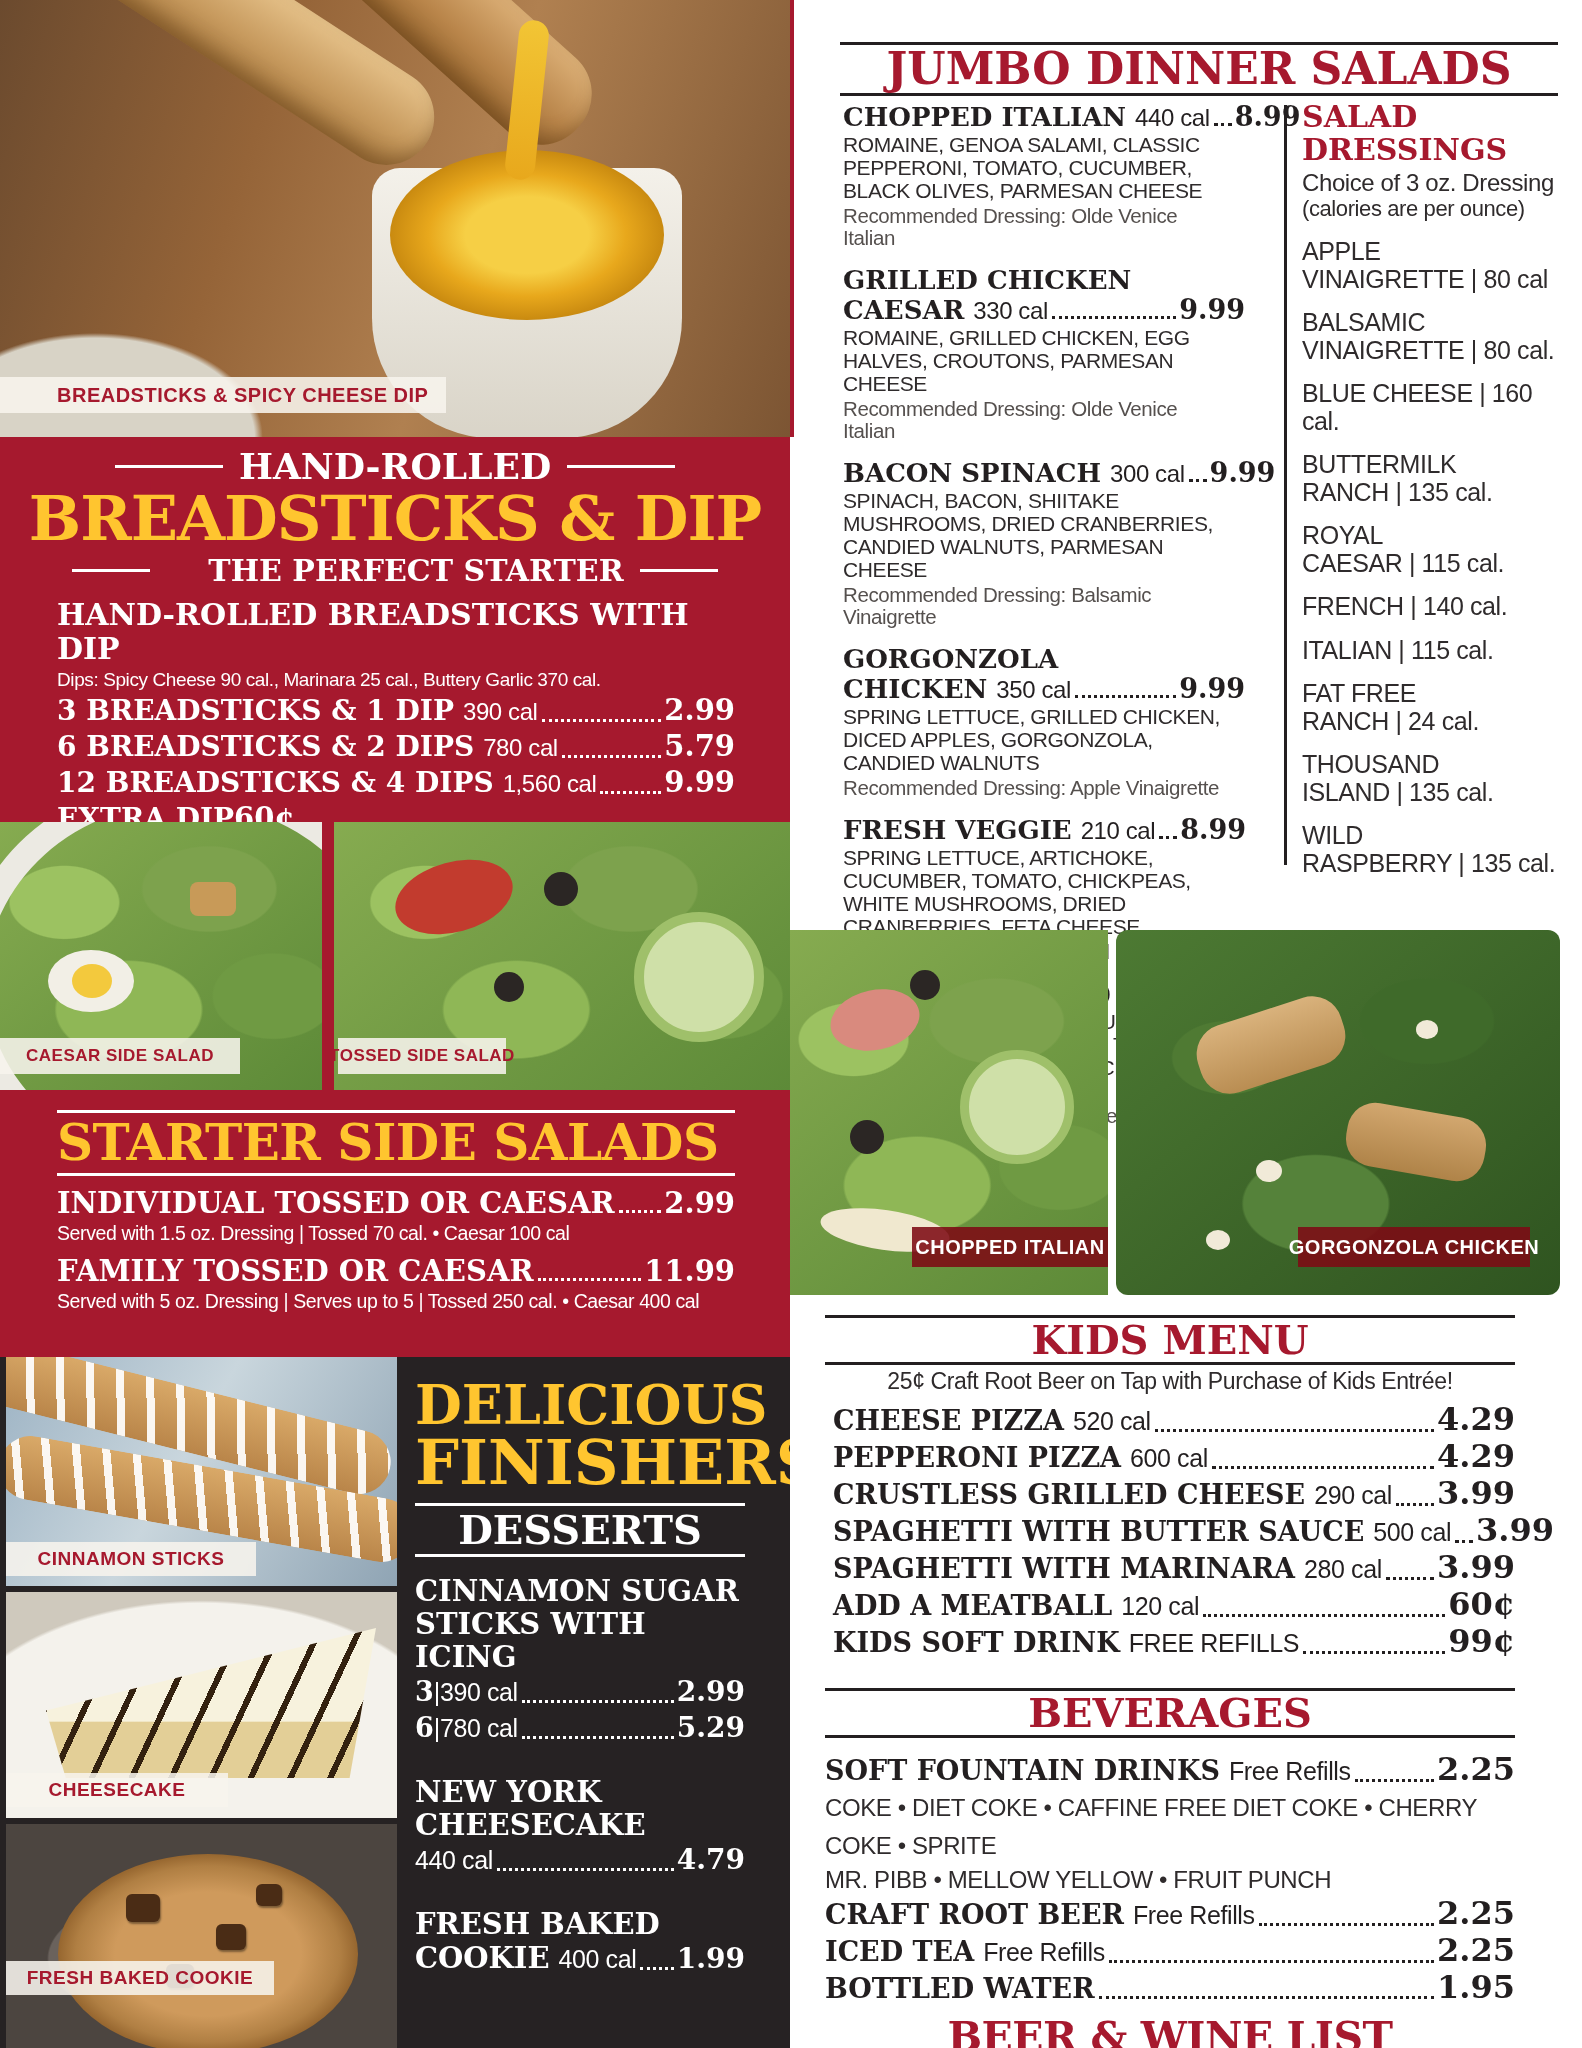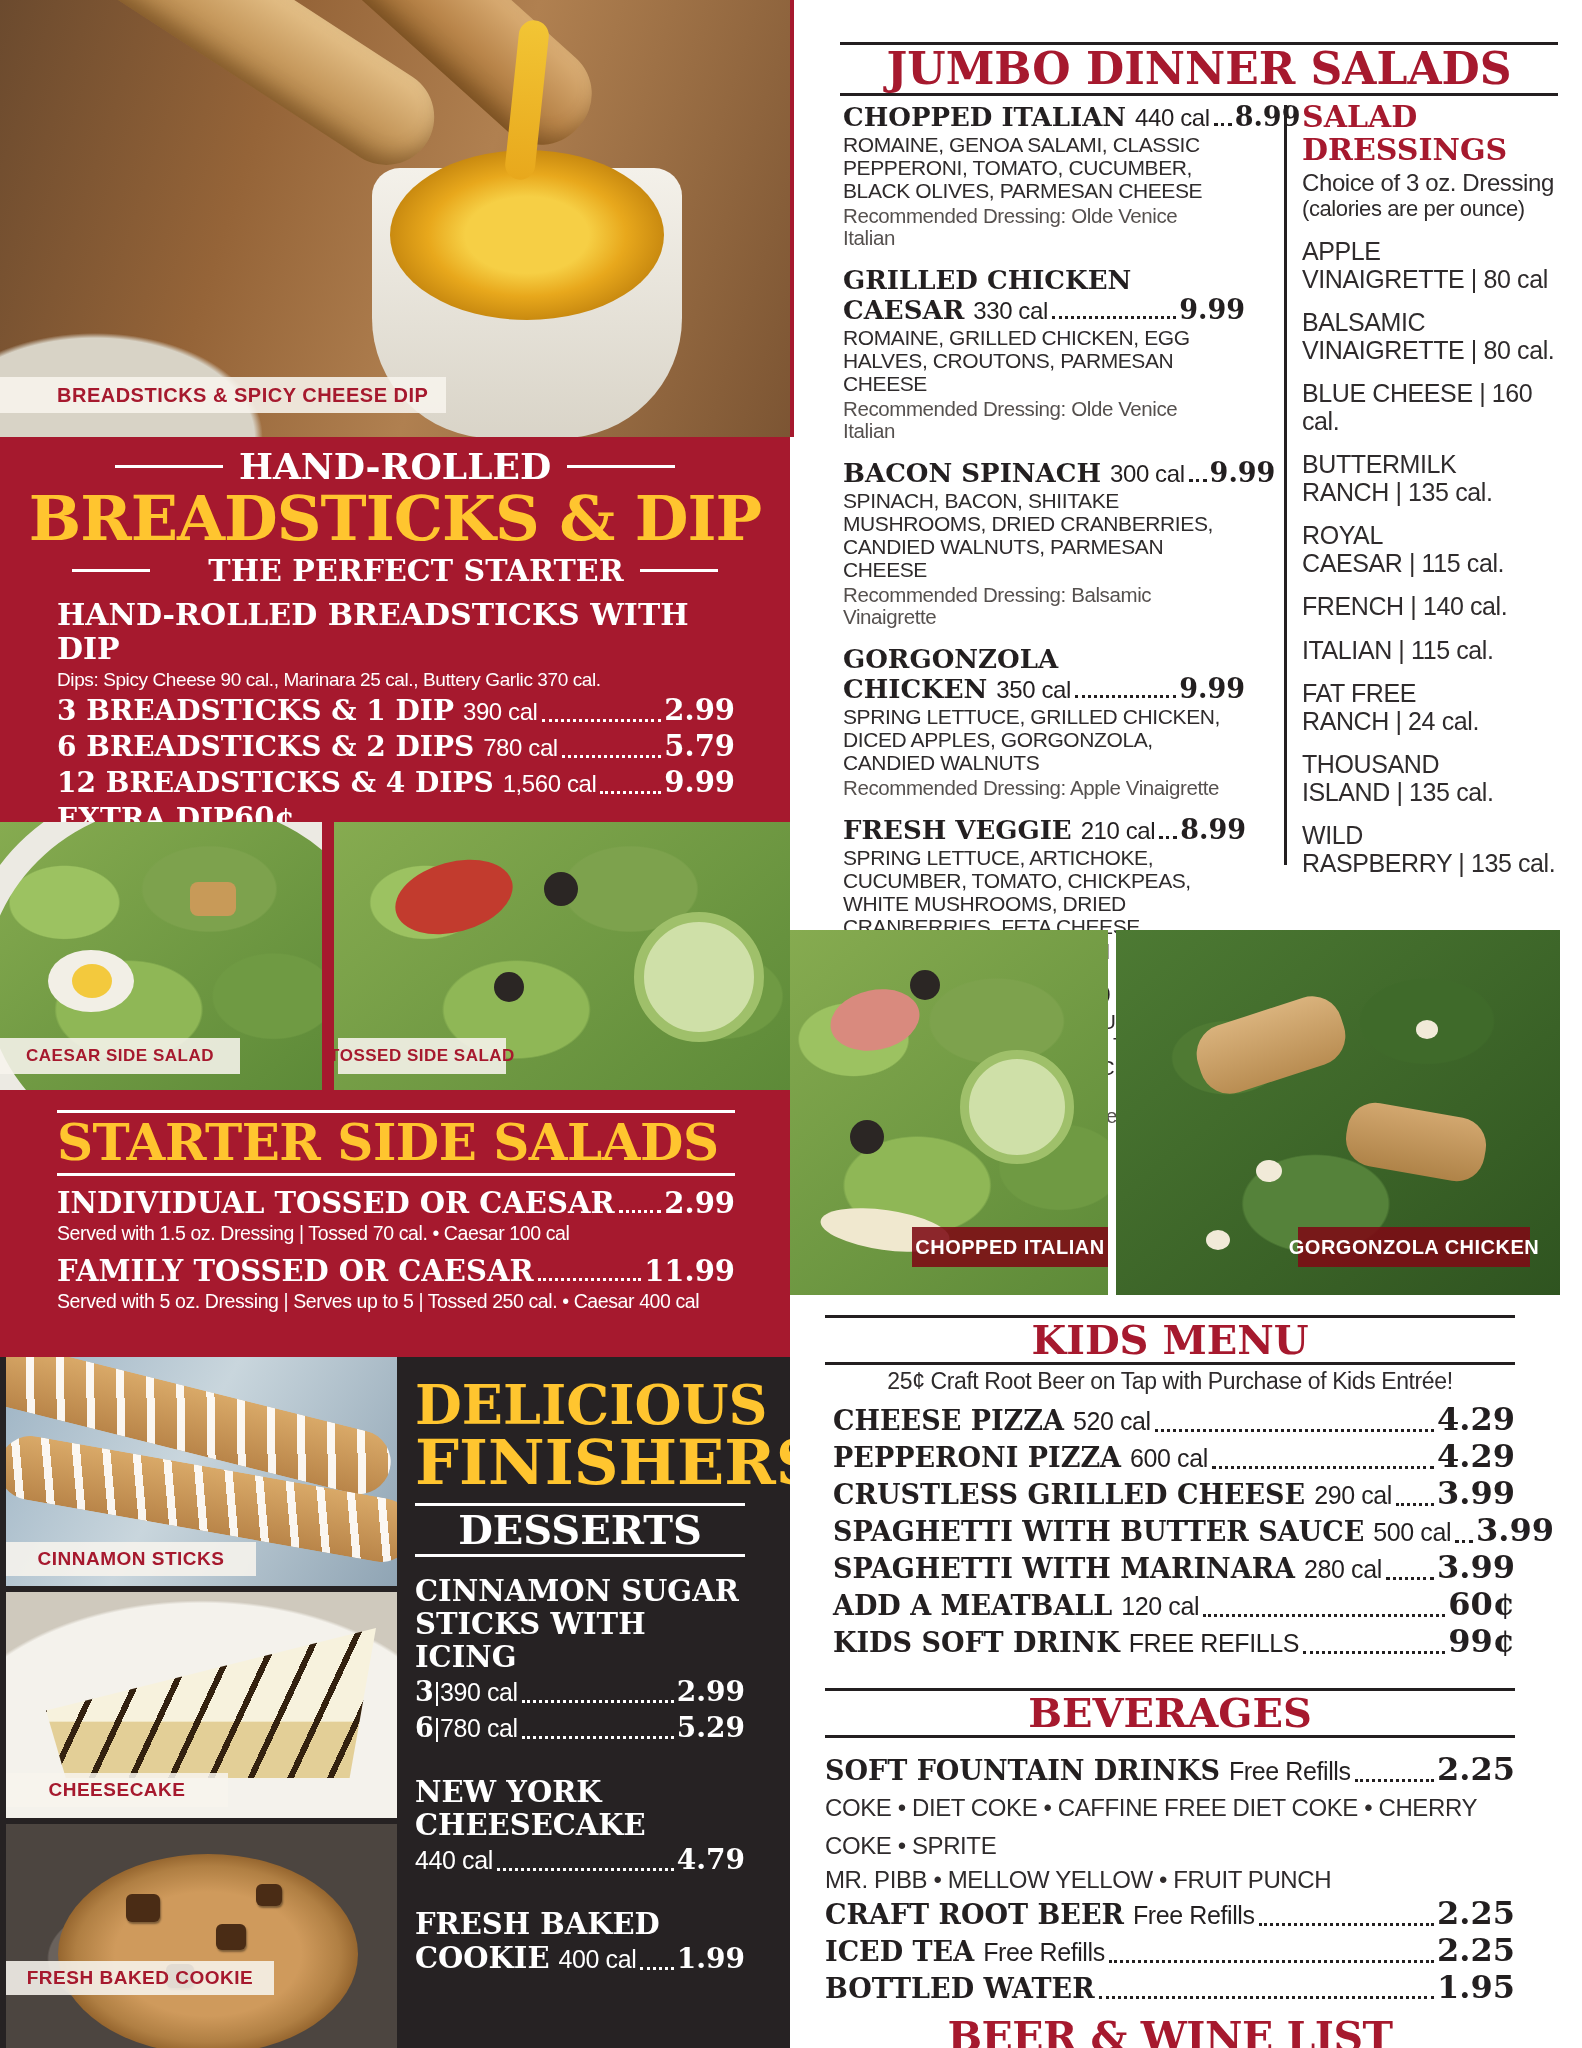--- a/index.html
+++ b/index.html
@@ -384,21 +384,21 @@
     <div class="blob" style="left:120px;top:40px;width:30px;height:30px;background:#2b2624;"></div>
     <div class="blob" style="left:30px;top:280px;width:130px;height:40px;background:#f0e8cf;transform:rotate(8deg);"></div>
     <div class="plabel darkred" style="right:0;bottom:28px;height:40px;width:196px;justify-content:center;font-size:20px;">
         <span>CHOPPED ITALIAN</span>
       </div>
   </div>
   <div class="photo" style="left:1116px;top:930px;width:444px;height:365px;
        background:radial-gradient(90px 60px at 25% 35%,#4f7a33 0 60%,transparent 62%),
                   radial-gradient(110px 70px at 70% 25%,#3f6a2a 0 60%,transparent 62%),
                   radial-gradient(120px 80px at 45% 75%,#55823a 0 60%,transparent 62%),
-                  linear-gradient(140deg,#4d7a33,#2f5420);">
+                  linear-gradient(140deg,#4d7a33,#2f5420);border-radius:12px;">
     <div class="blob" style="left:80px;top:80px;width:150px;height:70px;border-radius:30px;background:linear-gradient(#d9b27c,#b98d52);transform:rotate(-18deg);"></div>
     <div class="blob" style="left:230px;top:180px;width:140px;height:64px;border-radius:28px;background:linear-gradient(#d2a76f,#af8348);transform:rotate(10deg);"></div>
     <div class="blob" style="left:140px;top:230px;width:26px;height:22px;background:#f1ead8;"></div>
     <div class="blob" style="left:300px;top:90px;width:22px;height:19px;background:#f1ead8;"></div>
     <div class="blob" style="left:90px;top:300px;width:24px;height:20px;background:#f1ead8;"></div>
     <div class="plabel darkred" style="right:30px;bottom:28px;height:40px;width:232px;justify-content:center;font-size:20px;">
         <span>GORGONZOLA CHICKEN</span>
       </div>
   </div>
 

